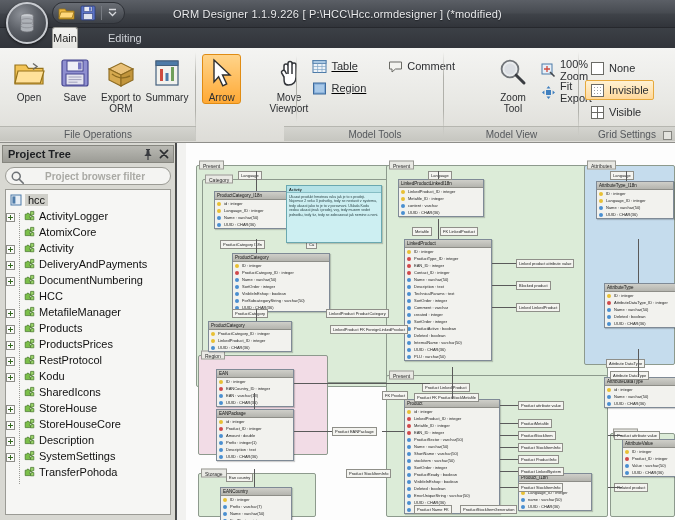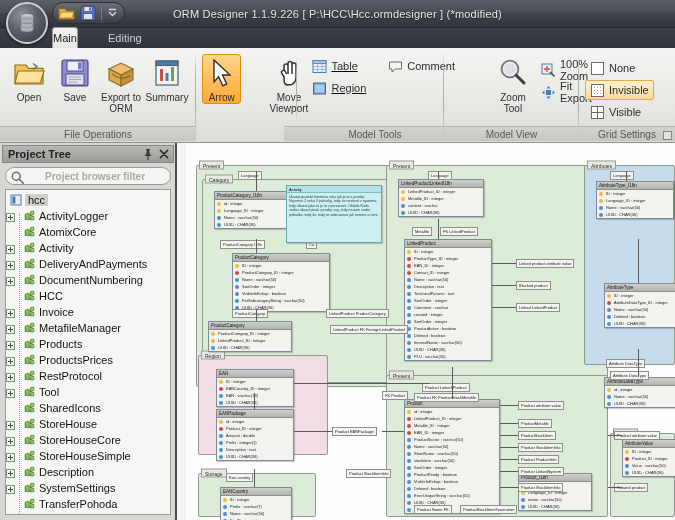--- a/index.html
+++ b/index.html
@@ -512,29 +512,20 @@
               </svg></span>
             <span class="name">HCC</span>
           </div>
           <div class="tnode child">
             <span class="expander"></span>
             <span class="dots"></span>
             <span class="puzzle"><svg viewBox="0 0 12 12">
                 <path d="M1.2 4.2h1.6a1.1 1.1 0 112.2 0h1.6v1.6a1.1 1.1 0 100 2.2v1.6H1.2z" fill="#7cc04a" stroke="#3f7022" stroke-width=".7"></path>
                 <path d="M6.6 1.4h3.2v3.2h-1a1 1 0 100 2h1v3.2H6.6V7.1a1.05 1.05 0 100-2z" fill="#9ad46a" stroke="#3f7022" stroke-width=".7"></path>
               </svg></span>
-            <span class="name">Invoice</span>
-          </div>
-          <div class="tnode child">
-            <span class="expander"></span>
-            <span class="dots"></span>
-            <span class="puzzle"><svg viewBox="0 0 12 12">
-                <path d="M1.2 4.2h1.6a1.1 1.1 0 112.2 0h1.6v1.6a1.1 1.1 0 100 2.2v1.6H1.2z" fill="#7cc04a" stroke="#3f7022" stroke-width=".7"></path>
-                <path d="M6.6 1.4h3.2v3.2h-1a1 1 0 100 2h1v3.2H6.6V7.1a1.05 1.05 0 100-2z" fill="#9ad46a" stroke="#3f7022" stroke-width=".7"></path>
-              </svg></span>
             <span class="name">MetafileManager</span>
           </div>
           <div class="tnode child">
             <span class="expander"></span>
             <span class="dots"></span>
             <span class="puzzle"><svg viewBox="0 0 12 12">
                 <path d="M1.2 4.2h1.6a1.1 1.1 0 112.2 0h1.6v1.6a1.1 1.1 0 100 2.2v1.6H1.2z" fill="#7cc04a" stroke="#3f7022" stroke-width=".7"></path>
                 <path d="M6.6 1.4h3.2v3.2h-1a1 1 0 100 2h1v3.2H6.6V7.1a1.05 1.05 0 100-2z" fill="#9ad46a" stroke="#3f7022" stroke-width=".7"></path>
               </svg></span>
             <span class="name">Products</span>
@@ -557,21 +548,21 @@
               </svg></span>
             <span class="name">RestProtocol</span>
           </div>
           <div class="tnode child">
             <span class="expander"></span>
             <span class="dots"></span>
             <span class="puzzle"><svg viewBox="0 0 12 12">
                 <path d="M1.2 4.2h1.6a1.1 1.1 0 112.2 0h1.6v1.6a1.1 1.1 0 100 2.2v1.6H1.2z" fill="#7cc04a" stroke="#3f7022" stroke-width=".7"></path>
                 <path d="M6.6 1.4h3.2v3.2h-1a1 1 0 100 2h1v3.2H6.6V7.1a1.05 1.05 0 100-2z" fill="#9ad46a" stroke="#3f7022" stroke-width=".7"></path>
               </svg></span>
-            <span class="name">Tool</span>
+            <span class="name">Kodu</span>
           </div>
           <div class="tnode child">
             <span class="expander blank"></span>
             <span class="dots"></span>
             <span class="puzzle"><svg viewBox="0 0 12 12">
                 <path d="M1.2 4.2h1.6a1.1 1.1 0 112.2 0h1.6v1.6a1.1 1.1 0 100 2.2v1.6H1.2z" fill="#7cc04a" stroke="#3f7022" stroke-width=".7"></path>
                 <path d="M6.6 1.4h3.2v3.2h-1a1 1 0 100 2h1v3.2H6.6V7.1a1.05 1.05 0 100-2z" fill="#9ad46a" stroke="#3f7022" stroke-width=".7"></path>
               </svg></span>
             <span class="name">SharedIcons</span>
           </div>
@@ -585,29 +576,20 @@
             <span class="name">StoreHouse</span>
           </div>
           <div class="tnode child">
             <span class="expander"></span>
             <span class="dots"></span>
             <span class="puzzle"><svg viewBox="0 0 12 12">
                 <path d="M1.2 4.2h1.6a1.1 1.1 0 112.2 0h1.6v1.6a1.1 1.1 0 100 2.2v1.6H1.2z" fill="#7cc04a" stroke="#3f7022" stroke-width=".7"></path>
                 <path d="M6.6 1.4h3.2v3.2h-1a1 1 0 100 2h1v3.2H6.6V7.1a1.05 1.05 0 100-2z" fill="#9ad46a" stroke="#3f7022" stroke-width=".7"></path>
               </svg></span>
             <span class="name">StoreHouseCore</span>
-          </div>
-          <div class="tnode child">
-            <span class="expander"></span>
-            <span class="dots"></span>
-            <span class="puzzle"><svg viewBox="0 0 12 12">
-                <path d="M1.2 4.2h1.6a1.1 1.1 0 112.2 0h1.6v1.6a1.1 1.1 0 100 2.2v1.6H1.2z" fill="#7cc04a" stroke="#3f7022" stroke-width=".7"></path>
-                <path d="M6.6 1.4h3.2v3.2h-1a1 1 0 100 2h1v3.2H6.6V7.1a1.05 1.05 0 100-2z" fill="#9ad46a" stroke="#3f7022" stroke-width=".7"></path>
-              </svg></span>
-            <span class="name">StoreHouseSimple</span>
           </div>
           <div class="tnode child">
             <span class="expander"></span>
             <span class="dots"></span>
             <span class="puzzle"><svg viewBox="0 0 12 12">
                 <path d="M1.2 4.2h1.6a1.1 1.1 0 112.2 0h1.6v1.6a1.1 1.1 0 100 2.2v1.6H1.2z" fill="#7cc04a" stroke="#3f7022" stroke-width=".7"></path>
                 <path d="M6.6 1.4h3.2v3.2h-1a1 1 0 100 2h1v3.2H6.6V7.1a1.05 1.05 0 100-2z" fill="#9ad46a" stroke="#3f7022" stroke-width=".7"></path>
               </svg></span>
             <span class="name">Description</span>
           </div>

